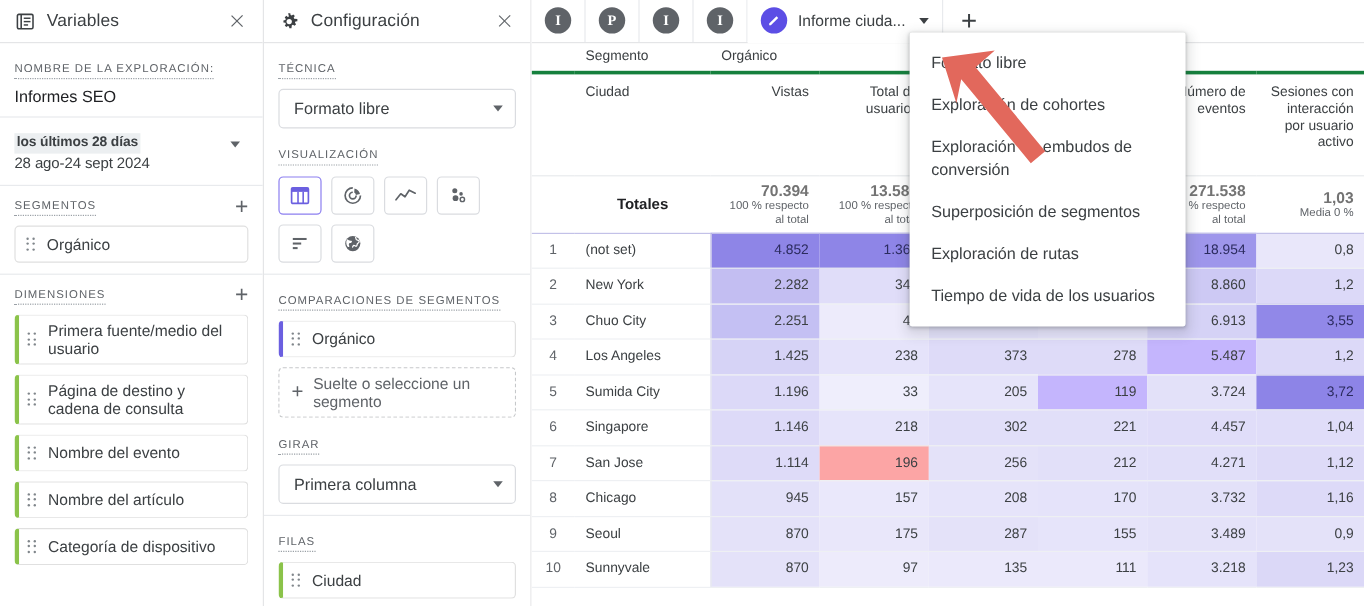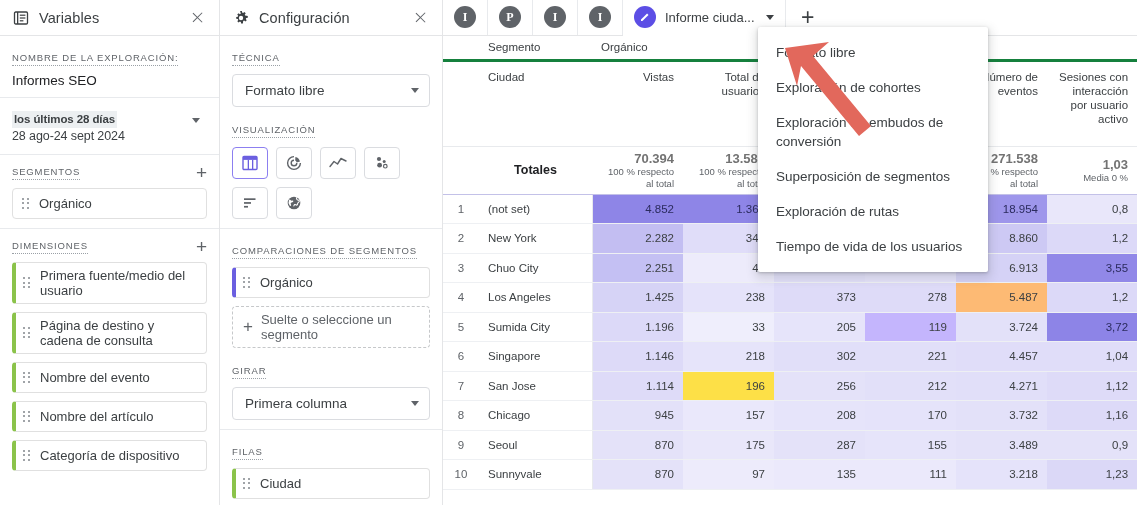--- a/index.html
+++ b/index.html
@@ -477,21 +477,21 @@
             <td style="background: rgb(213, 210, 246);">6.913</td>
             <td style="background: rgb(145, 136, 232); color: rgb(43, 43, 94);">3,55</td>
           </tr>
           <tr class="d-row">
             <td class="idx">4</td>
             <td class="city">Los Angeles</td>
             <td style="background: rgb(214, 211, 246);">1.425</td>
             <td style="background: rgb(229, 227, 250); text-align: right;">238</td>
             <td style="background: rgb(222, 219, 248);">373</td>
             <td style="background: rgb(222, 219, 248);">278</td>
-            <td style="background: #fdba74; margin-top: 41px;">5.487</td>
+            <td style="background: #c4b5fd; margin-top: 41px;">5.487</td>
             <td style="background: rgb(220, 217, 248);">1,2</td>
           </tr>
           <tr class="d-row">
             <td class="idx">5</td>
             <td class="city">Sumida City</td>
             <td style="background: rgb(220, 217, 248);">1.196</td>
             <td style="background: rgb(239, 238, 252);">33</td>
             <td style="background: rgb(230, 228, 250);">205</td>
             <td style="background: #c4b5fd;">119</td>
             <td style="background: rgb(227, 225, 249);">3.724</td>
@@ -504,21 +504,21 @@
             <td style="background: rgb(230, 228, 250);">218</td>
             <td style="background: rgb(225, 223, 249);">302</td>
             <td style="background: rgb(225, 223, 249);">221</td>
             <td style="background: rgb(224, 221, 249);">4.457</td>
             <td style="background: rgb(224, 221, 249);">1,04</td>
           </tr>
           <tr class="d-row">
             <td class="idx">7</td>
             <td class="city">San Jose</td>
             <td style="background: rgb(222, 219, 248);">1.114</td>
-            <td style="background: #fde047;">196</td>
+            <td style="background: #fca5a5;">196</td>
             <td style="background: rgb(228, 226, 249);">256</td>
             <td style="background: rgb(226, 224, 249);">212</td>
             <td style="background: rgb(225, 223, 249);">4.271</td>
             <td style="background: rgb(222, 219, 248);">1,12</td>
           </tr>
           <tr class="d-row">
             <td class="idx">8</td>
             <td class="city">Chicago</td>
             <td style="background: rgb(227, 225, 249);">945</td>
             <td style="background: rgb(234, 232, 251);">157</td>

